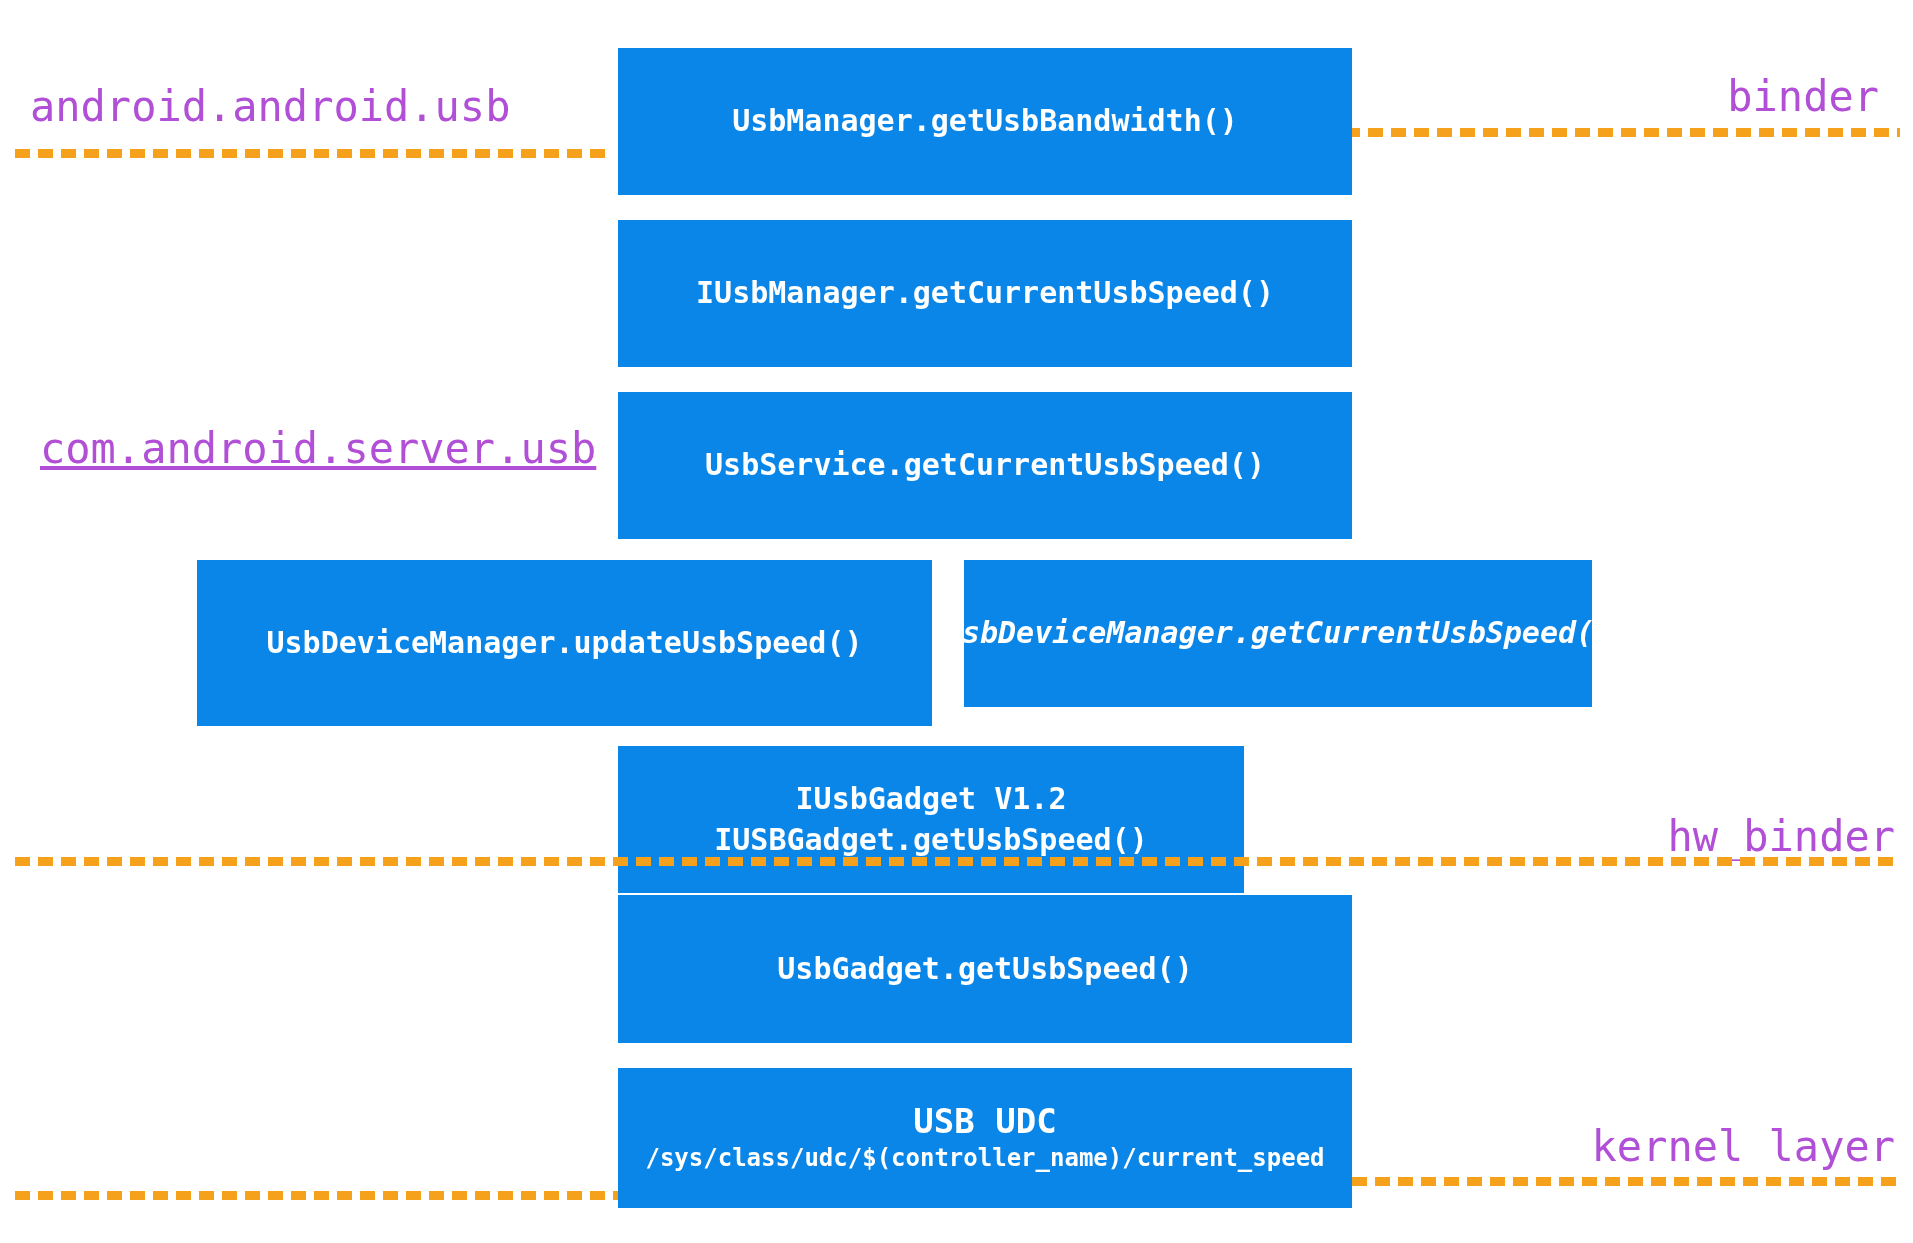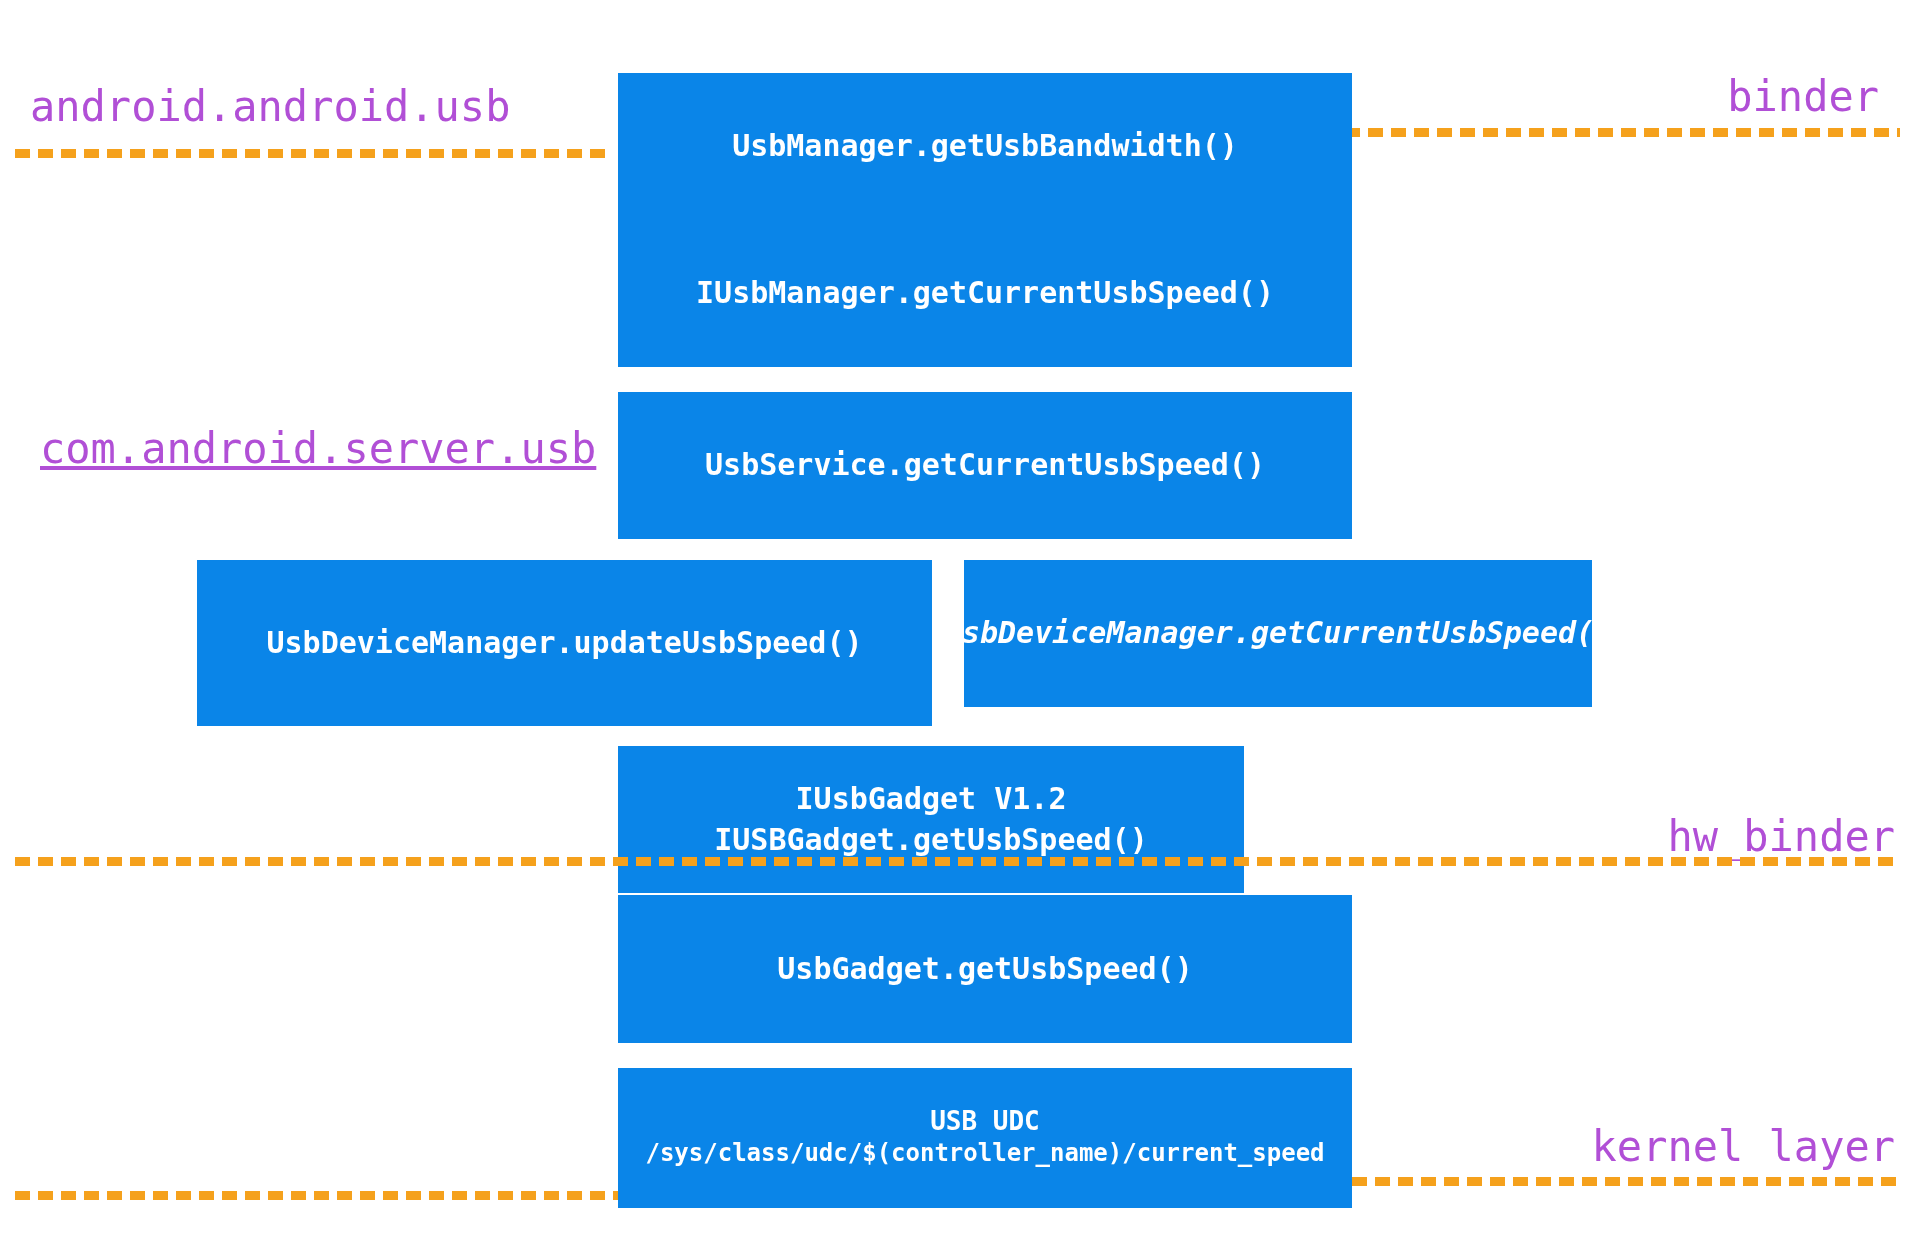--- a/index.html
+++ b/index.html
@@ -22,29 +22,29 @@
     background:var(--blue);
     color:var(--boxtext);
     display:flex;flex-direction:column;
     align-items:center;justify-content:center;
     text-align:center;
     font-weight:bold;
     font-size:30px;
     line-height:1.35;
     z-index:2;
   }
-  #box1{left:618px;top:48px;width:734px;height:147px;margin-top:25px;}
+  #box1{left:618px;top:48px;width:734px;height:147px;}
   #box2{left:618px;top:220px;width:734px;height:147px;}
   #box3{left:618px;top:392px;width:734px;height:147px;}
   #box4{left:197px;top:560px;width:735px;height:166px;}
   #box5{left:964px;top:560px;width:628px;height:147px;font-style:italic;}
   #box6{left:618px;top:730px;width:626px;height:147px;margin-top:16px;}
   #box7{left:618px;top:895px;width:734px;height:148px;}
   #box8{left:618px;top:1068px;width:734px;height:140px;}
-  #box8 .l1{font-size:26px;line-height:1.2;}
+  #box8 .l1{font-size:34px;line-height:1.2;}
   #box8 .l2{font-size:24px;line-height:1.4;}
   
   .lbl{
     position:absolute;
     color:var(--purple);
     font-size:42px;
     white-space:nowrap;
     z-index:3;
   }
   #lbl-ahu{left:30px;top:82px;}

